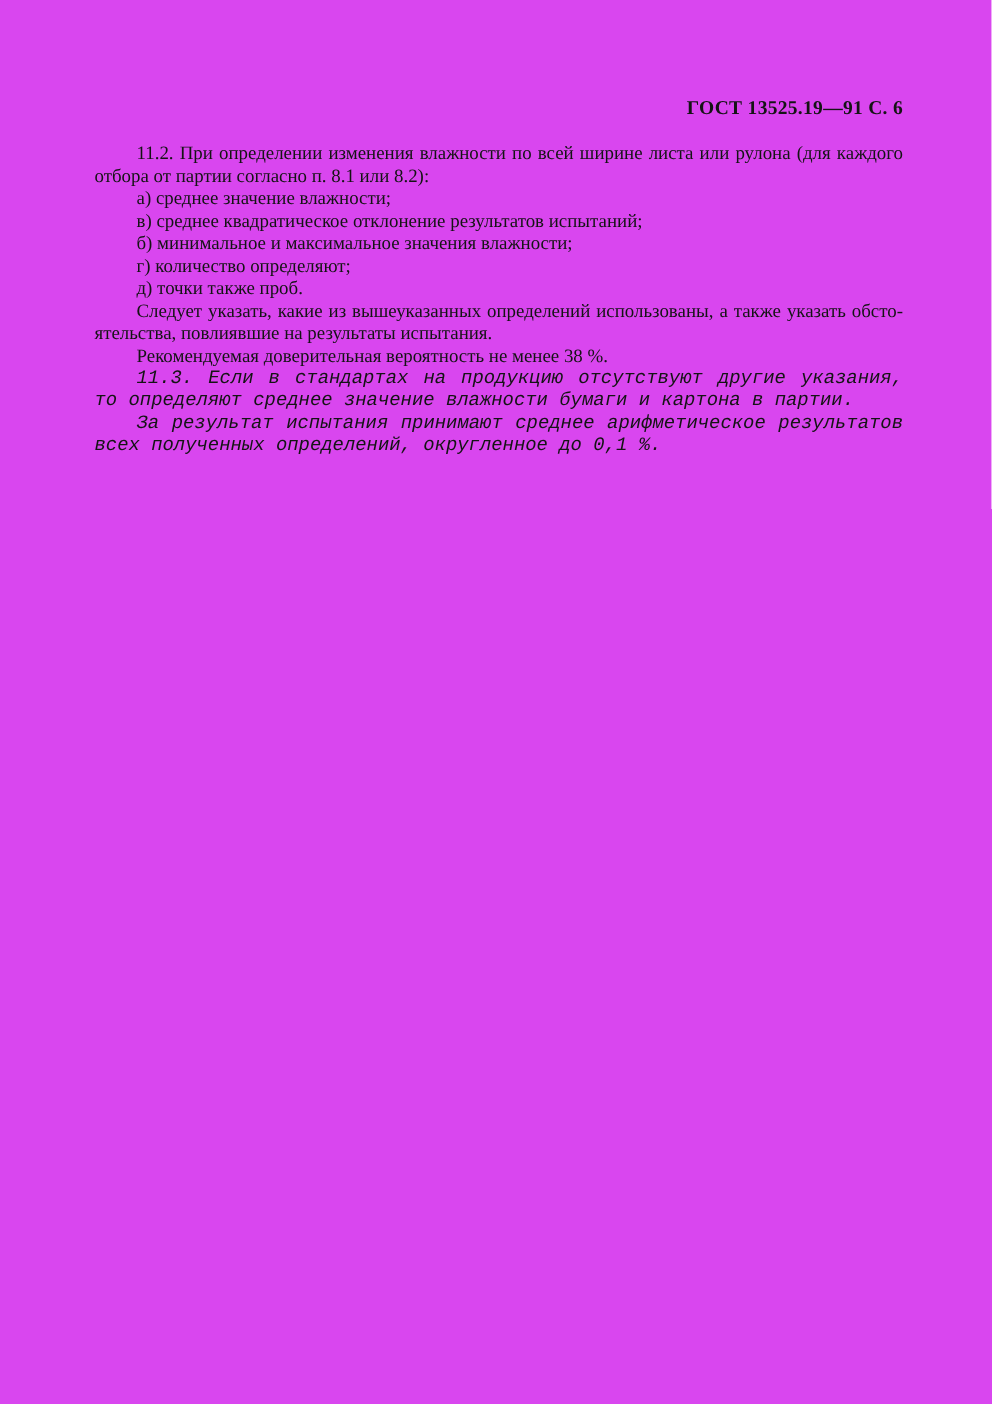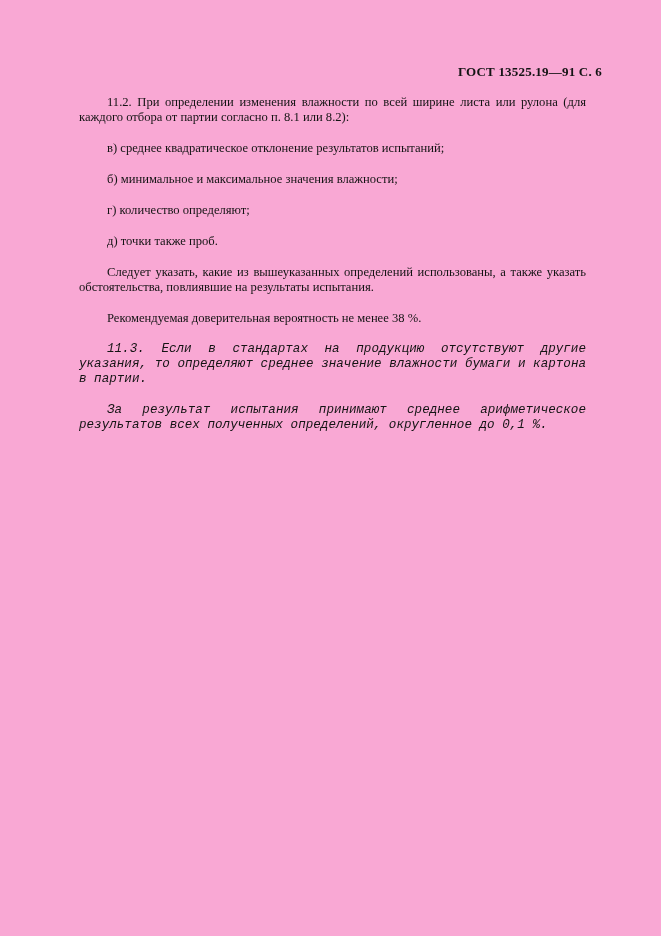--- a/index.html
+++ b/index.html
@@ -4,21 +4,21 @@
 <style>
   html, body {
     margin: 0;
     padding: 0;
     background: #ffffff;
   }
   .page {
     position: relative;
     width: 661px;
     height: 936px;
-    background: #f9a8d4;
+    background: #d946ef;
     overflow: hidden;
     font-family: "Liberation Serif", "DejaVu Serif", serif;
     color: #141414;
   }
   .content-block {
     position: absolute;
     top: 64px;
     left: 63px;
     width: 539px;
   }
@@ -28,39 +28,40 @@
     font-size: 13px;
     line-height: 15px;
     margin-bottom: 16px;
     letter-spacing: 0.2px;
   }
   .para {
     font-size: 12.6px;
     line-height: 15px;
     text-align: justify;
     text-indent: 28px;
-    margin: 16px;
+    margin: 0;
     hyphens: manual;
     -webkit-hyphens: manual;
   }
   .para.italic {
     font-style: italic;
     font-family: Liberation Mono, monospace;
   }
 </style>
 </head>
 <body>
 
 <div class="page">
   <div class="content-block">
 
     <div class="running-header">ГОСТ 13525.19—91 С. 6</div>
 
     <p class="para">11.2. При определении изменения влажности по всей ширине листа или рулона (для каждого отбора от партии согласно п. 8.1 или 8.2):</p>
 
+    <p class="para">а) среднее значение влажности;</p>
 
     <p class="para">в) среднее квадратическое отклонение результатов испытаний;</p>
 
     <p class="para">б) минимальное и максимальное значения влажности;</p>
 
     <p class="para">г) количество определяют;</p>
 
     <p class="para">д) точки также проб.</p>
 
     <p class="para">Следует указать, какие из вышеуказанных определений использованы, а также указать обсто­ятельства, повлиявшие на результаты испытания.</p>

